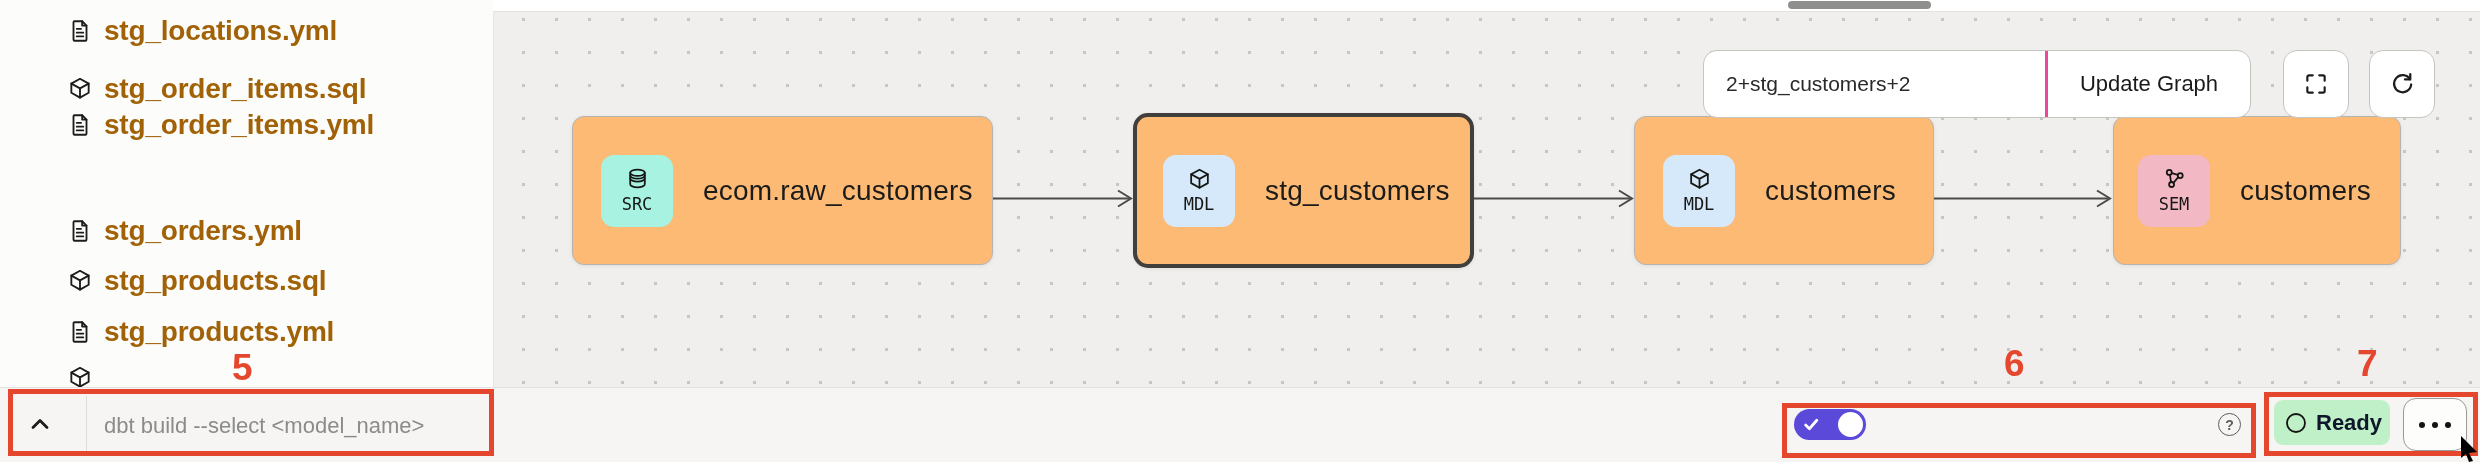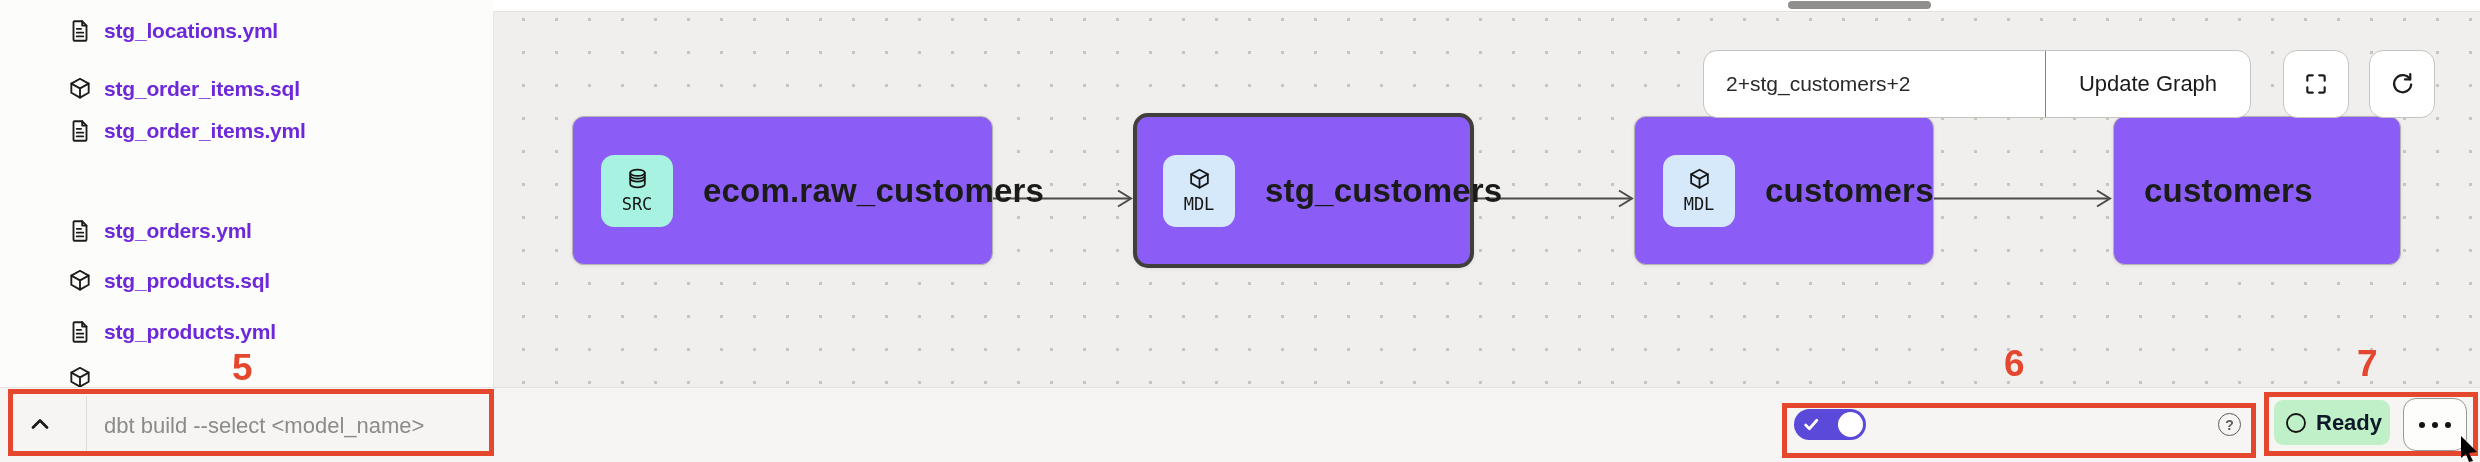--- a/index.html
+++ b/index.html
@@ -2,46 +2,46 @@
 <html><head>
 <meta charset="utf-8">
 <style>
   html,body{margin:0;padding:0;background:#e8e8e6;font-family:"Liberation Sans","DejaVu Sans",sans-serif;}
   #screen{position:relative;width:2480px;height:462px;background:#fbfbfa;overflow:hidden;}
 
   
   .sidebar{position:absolute;left:0;top:0;width:493px;height:388px;background:#fcfcfb;border-right:1px solid #e7e6e4;z-index:2;}
   .file-row{position:absolute;left:0;width:493px;height:50px;display:flex;align-items:center;cursor:pointer;}
   .file-row .ficon{position:absolute;left:67px;top:12px;width:26px;height:26px;}
-  .file-row .fname{position:absolute;left:104px;font-size:21px;font-weight:600;color:#6d28d9;letter-spacing:-0.2px;white-space:nowrap;}
+  .file-row .fname{position:absolute;left:104px;font-size:28px;font-weight:600;color:#a16207;letter-spacing:-0.2px;white-space:nowrap;}
   .ficon svg{stroke:#1c1c1b;fill:none;stroke-width:1.7;stroke-linejoin:round;stroke-linecap:round;}
 
   
   .topstrip{position:absolute;left:493px;top:0;width:1987px;height:11px;background:#ffffff;border-bottom:1px solid #e3e2e0;z-index:3;}
   .hscroll-thumb{position:absolute;left:1295px;top:1px;width:143px;height:8px;background:#8f8f8e;border-radius:4px;}
   .canvas{position:absolute;left:493px;top:12px;width:1987px;height:375px;background:#f0efed;background-image:radial-gradient(circle,#c7c6c3 1.6px,transparent 1.6px);background-size:33px 33px;background-position:14px 24px;z-index:1;}
 
-  .node{position:absolute;background:#8b5cf6;border:1.5px solid #b5b4b1;border-radius:12px;box-shadow:0 1px 4px rgba(0,0,0,0.07);display:flex;align-items:center;box-sizing:border-box;cursor:pointer;z-index:4;}
+  .node{position:absolute;background:#fdba74;border:1.5px solid #b5b4b1;border-radius:12px;box-shadow:0 1px 4px rgba(0,0,0,0.07);display:flex;align-items:center;box-sizing:border-box;cursor:pointer;z-index:4;}
   .node.selected{border:4px solid #403f3c;border-radius:15px;}
   .nbadge{width:72px;height:72px;border-radius:13px;margin-left:28px;display:flex;flex-direction:column;align-items:center;justify-content:center;flex-shrink:0;}
   .node.selected .nbadge{margin-left:26px;}
   .nbadge svg{stroke:#161615;fill:none;stroke-width:1.7;stroke-linecap:round;stroke-linejoin:round;}
   .nbadge .btxt{font-family:"DejaVu Sans Mono",monospace;font-size:17px;font-weight:500;color:#161615;margin-top:2px;letter-spacing:0px;}
   .badge-src{background:#a7f2e0;}
   .badge-mdl{background:#d6e9fa;}
   .badge-sem{background:#f2b8c4;}
-  .nlabel{font-size:33px;font-weight:700;color:#1b1b1a;margin-left:30px;white-space:nowrap;letter-spacing:0.2px;}
+  .nlabel{font-size:28px;font-weight:400;color:#1b1b1a;margin-left:30px;white-space:nowrap;letter-spacing:0.2px;}
 
   svg.arrow{position:absolute;z-index:3;}
   svg.arrow line, svg.arrow path{stroke:#4c4b49;stroke-width:2;fill:none;}
 
   
   .graph-controls{position:absolute;left:1703px;top:50px;height:68px;display:flex;background:#ffffff;border:1px solid #c5c4c1;border-radius:14px;box-sizing:border-box;z-index:5;}
   .selector-input{width:341px;height:100%;border:none;outline:none;background:transparent;border-radius:14px 0 0 14px;font-family:"Liberation Sans","DejaVu Sans",sans-serif;font-size:21px;color:#2a2a29;padding:0 0 0 22px;box-sizing:border-box;}
-  .update-btn{width:205px;height:100%;border:none;border-left:1px solid #ec4899;background:transparent;border-radius:0 14px 14px 0;font-family:"Liberation Sans","DejaVu Sans",sans-serif;font-size:22px;font-weight:500;color:#1a1a19;cursor:pointer;}
+  .update-btn{width:205px;height:100%;border:none;border-left:3px solid #ec4899;background:transparent;border-radius:0 14px 14px 0;font-family:"Liberation Sans","DejaVu Sans",sans-serif;font-size:22px;font-weight:500;color:#1a1a19;cursor:pointer;}
   .icon-btn{position:absolute;top:50px;width:66px;height:68px;background:#ffffff;border:1px solid #c5c4c1;border-radius:14px;box-sizing:border-box;display:flex;align-items:center;justify-content:center;cursor:pointer;z-index:5;}
   .icon-btn svg{stroke:#1c1c1b;fill:none;stroke-width:2;stroke-linecap:round;stroke-linejoin:round;}
 
   
   .bottombar{position:absolute;left:0;top:387px;width:2480px;height:75px;background:#f6f5f3;border-top:1px solid #e3e2e0;box-sizing:border-box;z-index:10;}
   .chev{position:absolute;left:26px;top:22px;width:28px;height:28px;cursor:pointer;}
   .chev svg{stroke:#1c1c1b;fill:none;stroke-width:2.4;stroke-linecap:round;stroke-linejoin:round;}
   .cmd-divider{position:absolute;left:86px;top:8px;width:1px;height:58px;background:#dddcda;}
   .cmd-text{position:absolute;left:104px;top:0;height:75px;display:flex;align-items:center;font-size:22px;color:#8b8b89;white-space:nowrap;cursor:text;}
 
@@ -76,21 +76,21 @@
           </svg></span>
       <span class="fname">stg_locations.yml</span>
     </div>
     <div class="file-row" style="top:64px">
       <span class="ficon"><svg viewBox="0 0 24 24" width="26" height="26">
             <path d="M12 2.6 20 7v8.5L12 20 4 15.5V7z"></path>
             <path d="M12 11.4 20 7M12 11.4 4 7M12 11.4V20"></path>
           </svg></span>
       <span class="fname">stg_order_items.sql</span>
     </div>
-    <div class="file-row" style="top:106px">
+    <div class="file-row" style="top:100px">
       <span class="ficon"><svg viewBox="0 0 24 24" width="26" height="26">
             <path d="M7 3h7l4 4v13a1 1 0 0 1-1 1H7a1 1 0 0 1-1-1V4a1 1 0 0 1 1-1z"></path>
             <path d="M14 3v4h4"></path>
             <path d="M9 10h4M9 13.5h6M9 17h6"></path>
           </svg></span>
       <span class="fname">stg_order_items.yml</span>
     </div>
     <div class="file-row" style="top:256px">
       <span class="ficon"><svg viewBox="0 0 24 24" width="26" height="26">
             <path d="M12 2.6 20 7v8.5L12 20 4 15.5V7z"></path>
@@ -171,20 +171,29 @@
       <svg viewBox="0 0 24 24" width="25" height="25">
           <path d="M12 2.6 20 7v8.5L12 20 4 15.5V7z"></path>
           <path d="M12 11.4 20 7M12 11.4 4 7M12 11.4V20"></path>
         </svg>
       <span class="btxt">MDL</span>
     </div>
     <span class="nlabel">customers</span>
   </div>
 
   <div class="node" style="left:2113px;top:116px;width:288px;height:149px">
+    <div class="nbadge badge-sem" style="margin-left:24px">
+      <svg viewBox="0 0 24 24" width="25" height="25">
+          <circle cx="7" cy="5.2" r="2.4"></circle>
+          <circle cx="17.5" cy="8.2" r="2.4"></circle>
+          <circle cx="9.2" cy="16.8" r="2.4"></circle>
+          <path d="M9.3 5.9l5.9 1.7M7.6 7.5l1.1 6.9M15.6 9.7l-4.5 5.4"></path>
+        </svg>
+      <span class="btxt">SEM</span>
+    </div>
     <span class="nlabel">customers</span>
   </div>
 
   <div class="graph-controls">
     <input class="selector-input" type="text" value="2+stg_customers+2" style="">
     <button class="update-btn">Update Graph</button>
   </div>
   <div class="icon-btn" style="left:2283px">
     <svg viewBox="0 0 24 24" width="26" height="26">
         <path d="M4 9V5.5A1.5 1.5 0 0 1 5.5 4H9"></path>

